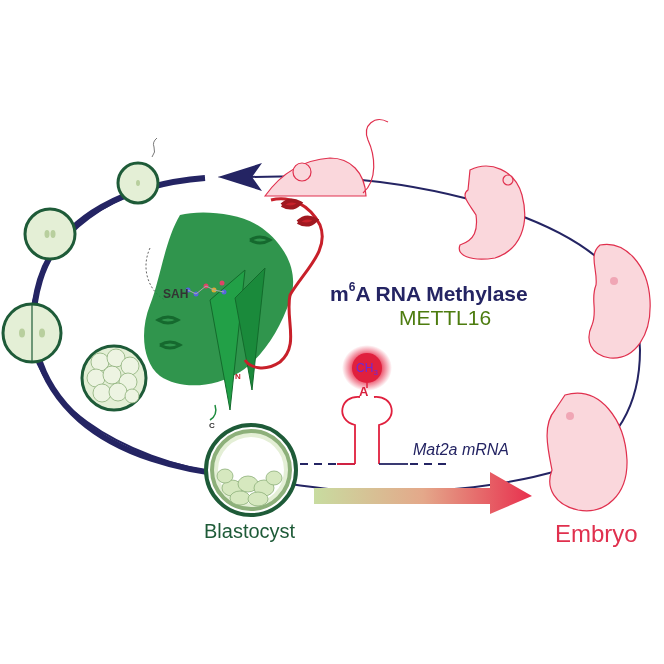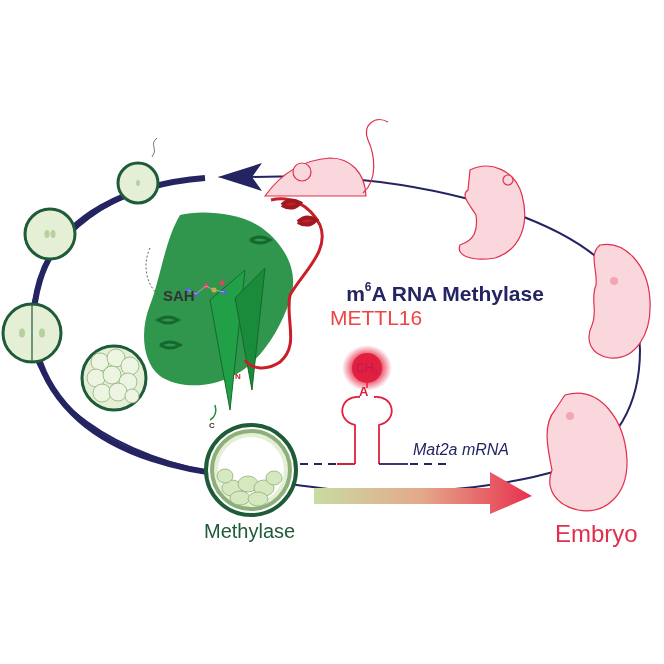--- a/index.html
+++ b/index.html
@@ -1,31 +1,31 @@
 <!DOCTYPE html>
 <html><head>
 <meta charset="utf-8">
 <style>
   html, body { margin: 0; padding: 0; background: #ffffff; }
   body { width: 664px; height: 664px; position: relative; overflow: hidden;
          font-family: "Liberation Sans", sans-serif; }
   svg.canvas { position: absolute; left: 0; top: 0; }
   .txt { position: absolute; white-space: nowrap; }
-  .title { left: 330px; top: 282px; width: 230px; text-align: center;
+  .title { left: 330px; top: 282px; width: 230px; 
            font-size: 21px; font-weight: bold; color: #242463; }
   .title sup { font-size: 12px; position: relative; top: -2px; }
-  .subtitle { left: 330px; top: 306px; width: 230px; text-align: left;
-              font-size: 21px; color: #ef4444; }
+  .subtitle { left: 330px; top: 306px; width: 230px; text-align: center;
+              font-size: 21px; color: #4d7c0f; }
   .mrna { left: 413px; top: 441px; font-size: 16px; font-style: italic; color: #242463; }
   .blasto { left: 204px; top: 520px; font-size: 20px; color: #1e5b38; }
   .embryo { left: 555px; top: 520px; font-size: 24px; color: #e0304e; }
-  .sah { left: 163px; top: 287px; font-size: 15px; font-weight: bold; color: #333; }
+  .sah { left: 163px; top: 287px; font-size: 12px; font-weight: bold; color: #333; }
   .nterm { left: 235px; top: 372px; font-size: 8px; font-weight: bold; color: #c0202a; }
   .cterm { left: 209px; top: 421px; font-size: 8px; font-weight: bold; color: #333; }
-  .ch3 { left: 347px; top: 361px; width: 40px; text-align: center; font-size: 12px; color: #be185d; }
+  .ch3 { left: 347px; top: 361px; width: 40px; text-align: center; font-size: 12px; color: #6d28d9; }
   .ch3 sub { font-size: 8px; }
   .abase { left: 359px; top: 384px; font-size: 13px; font-weight: bold; color: #d8203e; }
 </style>
 </head>
 <body>
 
 <svg class="canvas" width="664" height="664" viewBox="0 0 664 664">
   <defs>
     <linearGradient id="arrowGrad" x1="0" x2="1" y1="0" y2="0">
       <stop offset="0" stop-color="#c8dca0"></stop>
@@ -147,14 +147,14 @@
 </svg>
 
 <div class="txt title"><span>m</span><sup>6</sup><span>A RNA Methylase</span></div>
 <div class="txt subtitle">METTL16</div>
 <div class="txt mrna">Mat2a mRNA</div>
 <div class="txt ch3"><span>CH</span><sub>3</sub></div>
 <div class="txt abase">A</div>
 <div class="txt sah">SAH</div>
 <div class="txt nterm">N</div>
 <div class="txt cterm">C</div>
-<div class="txt blasto">Methylase</div>
+<div class="txt blasto">Blastocyst</div>
 <div class="txt embryo">Embryo</div>
 
 </body></html>

